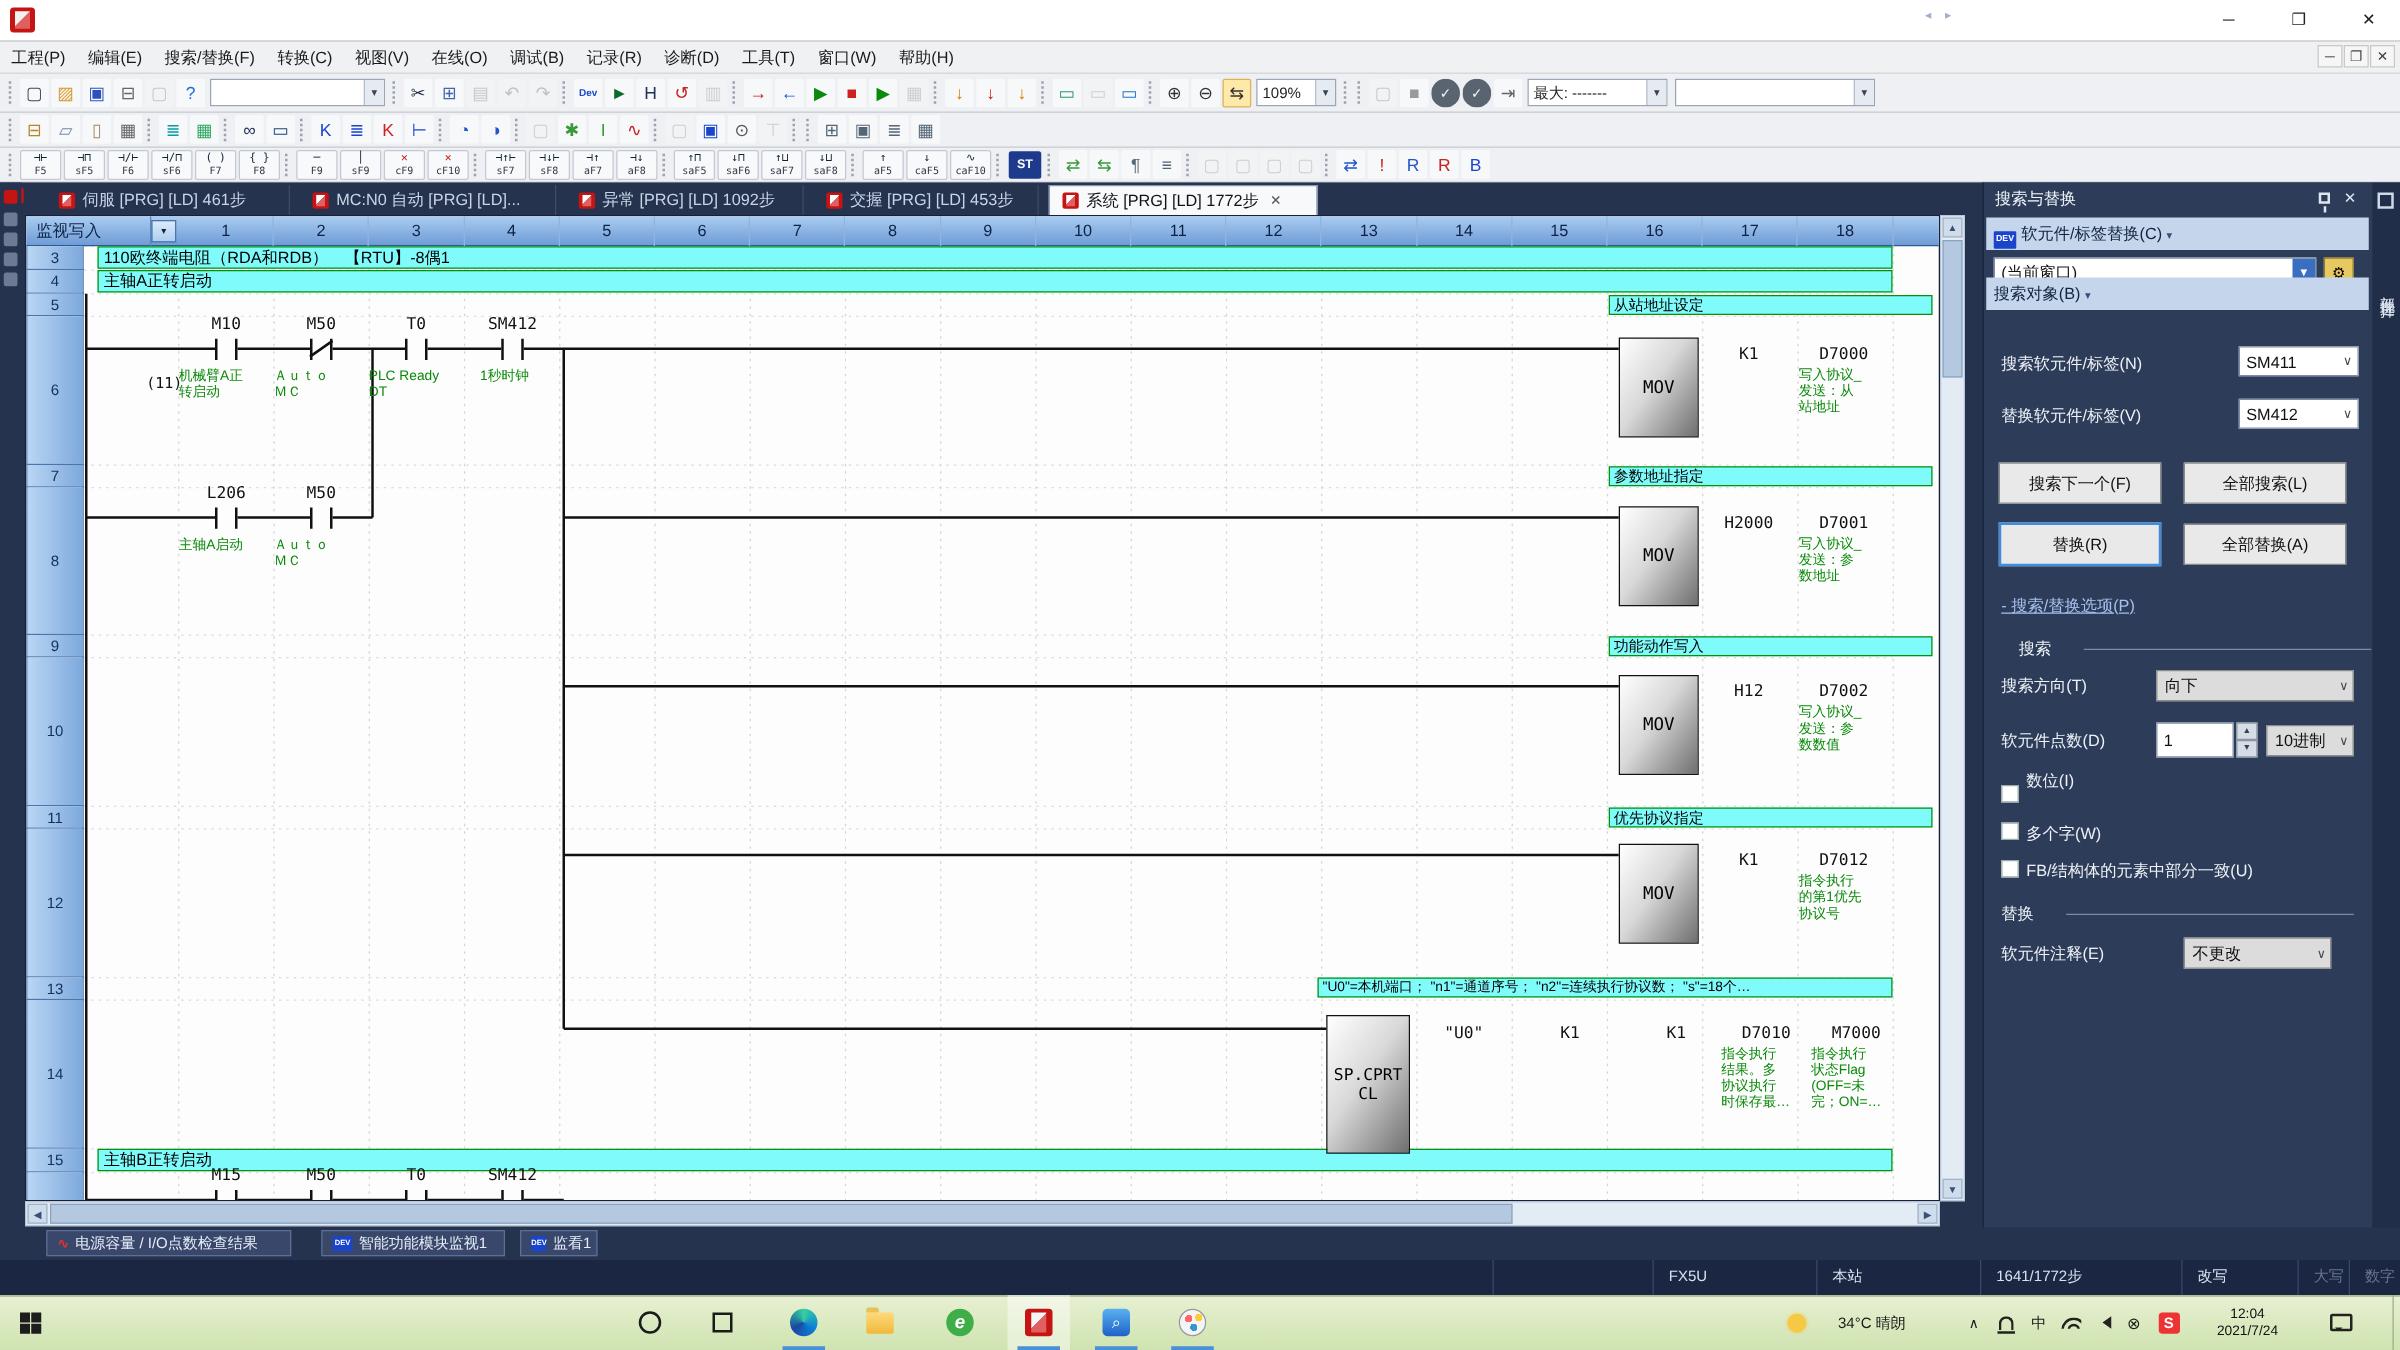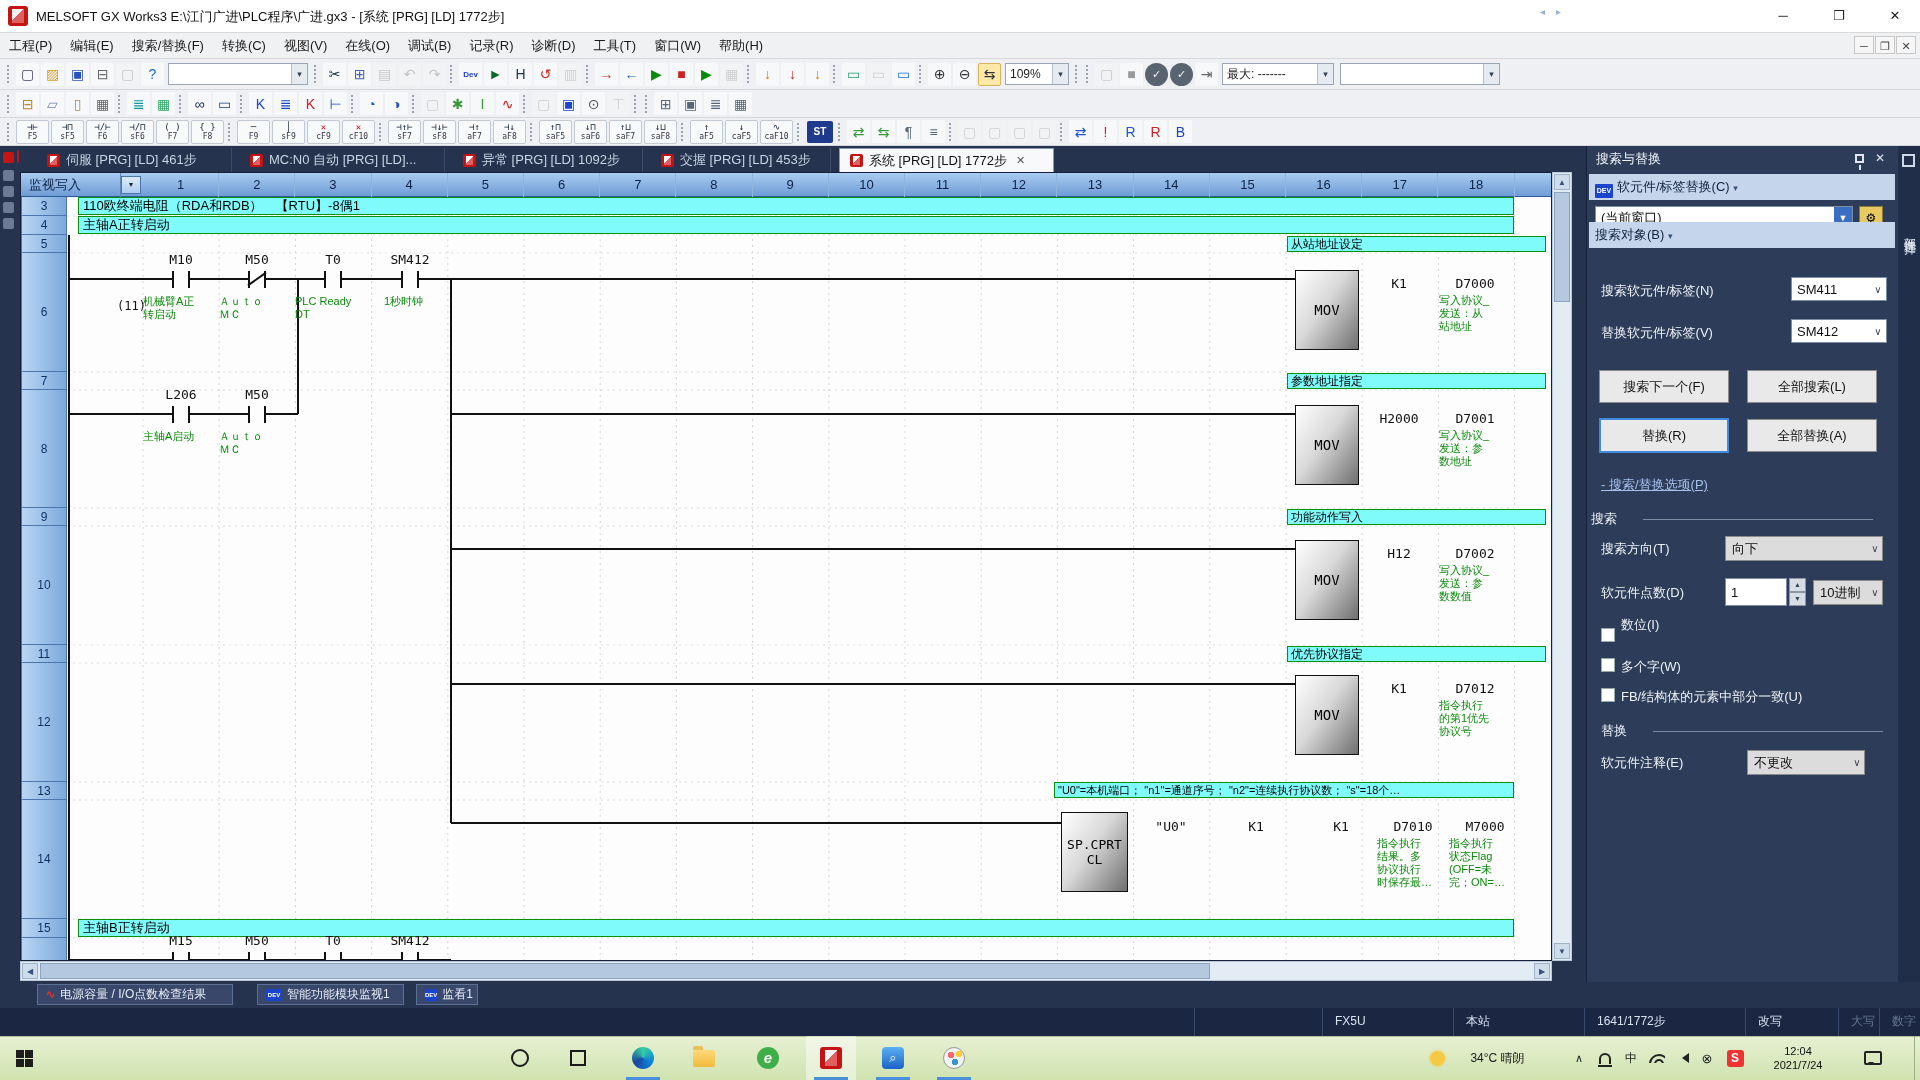--- a/index.html
+++ b/index.html
@@ -146,21 +146,20 @@
   .bubble { width:18px; height:14px; border:2px solid #222; border-radius:2px; position:relative; background:#fff0; }
   .bubble:after { content:""; position:absolute; left:2px; bottom:-5px; border:3px solid transparent; border-top-color:#222; }
 </style>
 </head>
 <body>
 
 <div id="app">
 
   <div class="abs" id="titlebar"></div>
   <div class="abs" id="app-icon"></div>
-  <div class="abs" id="title-text">MELSOFT GX Works3 E:\江门广进\PLC程序\广进.gx3 - [系统 [PRG] [LD] 1772步]</div>
   <div class="abs win-btn" style="left:1760px">─</div>
   <div class="abs win-btn" style="left:1816px">❐</div>
   <div class="abs win-btn" style="left:1872px">✕</div>
 
   <div class="abs" id="menubar"><div class="menu-item">工程(P)</div><div class="menu-item">编辑(E)</div><div class="menu-item">搜索/替换(F)</div><div class="menu-item">转换(C)</div><div class="menu-item">视图(V)</div><div class="menu-item">在线(O)</div><div class="menu-item">调试(B)</div><div class="menu-item">记录(R)</div><div class="menu-item">诊断(D)</div><div class="menu-item">工具(T)</div><div class="menu-item">窗口(W)</div><div class="menu-item">帮助(H)</div></div>
   <div class="abs child-ctrl" style="left:1854px">─</div>
   <div class="abs child-ctrl" style="left:1875px">❐</div>
   <div class="abs child-ctrl" style="left:1896px">✕</div>
 
   <div class="abs toolbar" id="toolbar1">
@@ -552,21 +551,21 @@
       <div class="operand" style="left: 1414px; top: 373px;">D7002</div>
       <div class="gcomment" style="left: 1418px; top: 391px;">写入协议_
 发送：参
 数数值</div>
       <div class="movblk" style="top: 502px;">MOV</div>
       <div class="operand" style="left: 1338px; top: 508px;">K1</div>
       <div class="operand" style="left: 1414px; top: 508px;">D7012</div>
       <div class="gcomment" style="left: 1418px; top: 526px;">指令执行
 的第1优先
 协议号</div>
-      <div class="spblk" style="left: 1040px; top: 639px; width: 67px; height: 80px;">SP.CPRT
+      <div class="spblk" style="left: 1040px; top: 639px; width: 67px; height: 111px;">SP.CPRT
 CL</div>
       <div class="operand" style="left: 1110px; top: 646px;">"U0"</div>
       <div class="operand" style="left: 1195px; top: 646px;">K1</div>
       <div class="operand" style="left: 1280px; top: 646px;">K1</div>
       <div class="operand" style="left: 1352px; top: 646px;">D7010</div>
       <div class="gcomment" style="left: 1356px; top: 664px;">指令执行
 结果。多
 协议执行
 时保存最…</div>
       <div class="operand" style="left: 1424px; top: 646px;">M7000</div>
@@ -612,21 +611,21 @@
         <span class="dd2">∨</span>
       </div>
 
     <div class="pbtn" style="left:12px;top:224px;width:130px;height:33px;line-height:31px">搜索下一个(F)</div>
     <div class="pbtn" style="left:160px;top:224px;width:130px;height:33px;line-height:31px">全部搜索(L)</div>
     <div class="pbtn focus" style="left:12px;top:272px;width:130px;height:35px;line-height:31px">替换(R)</div>
     <div class="pbtn" style="left:160px;top:273px;width:130px;height:33px;line-height:31px">全部替换(A)</div>
 
     <div class="plink" style="left:14px;top:330px">- 搜索/替换选项(P)</div>
 
-    <div class="pgroup" style="left:4px;top:364px">搜索</div>
+    <div class="pgroup" style="left:28px;top:364px">搜索</div>
     <div class="plabel" style="left:14px;top:394px">搜索方向(T)</div>
     <div class="gcombo" style="left:138px;top:390px;width:158px;height:25px">
         <span>向下</span>
         <span class="dd2">∨</span>
       </div>
 
     <div class="plabel" style="left:14px;top:438px">软元件点数(D)</div>
     <div class="wcombo" style="left:138px;top:432px;width:62px;height:28px">
         <span>1</span>
       </div>

